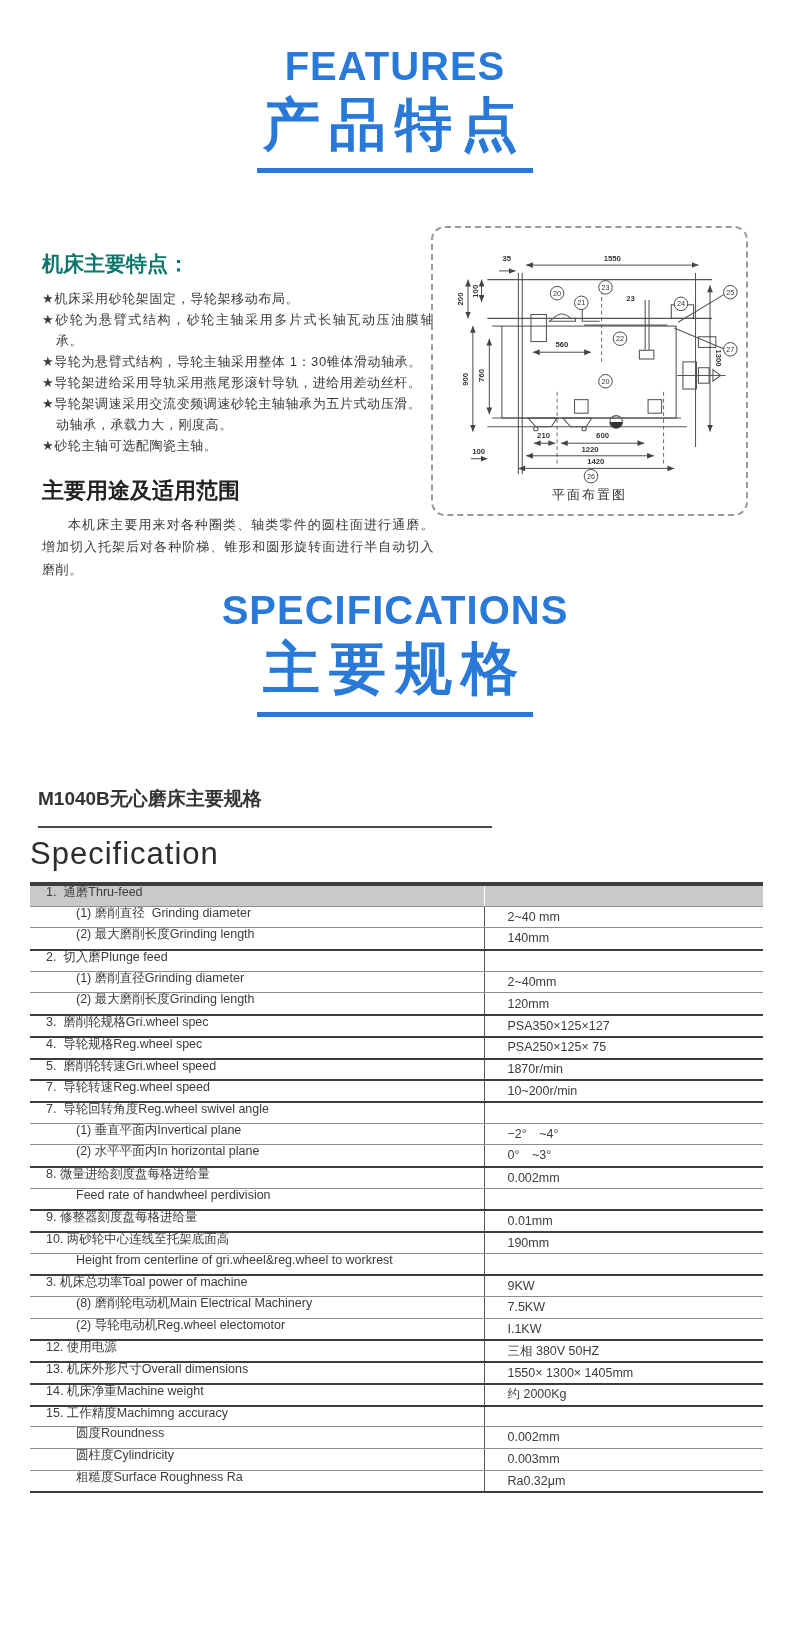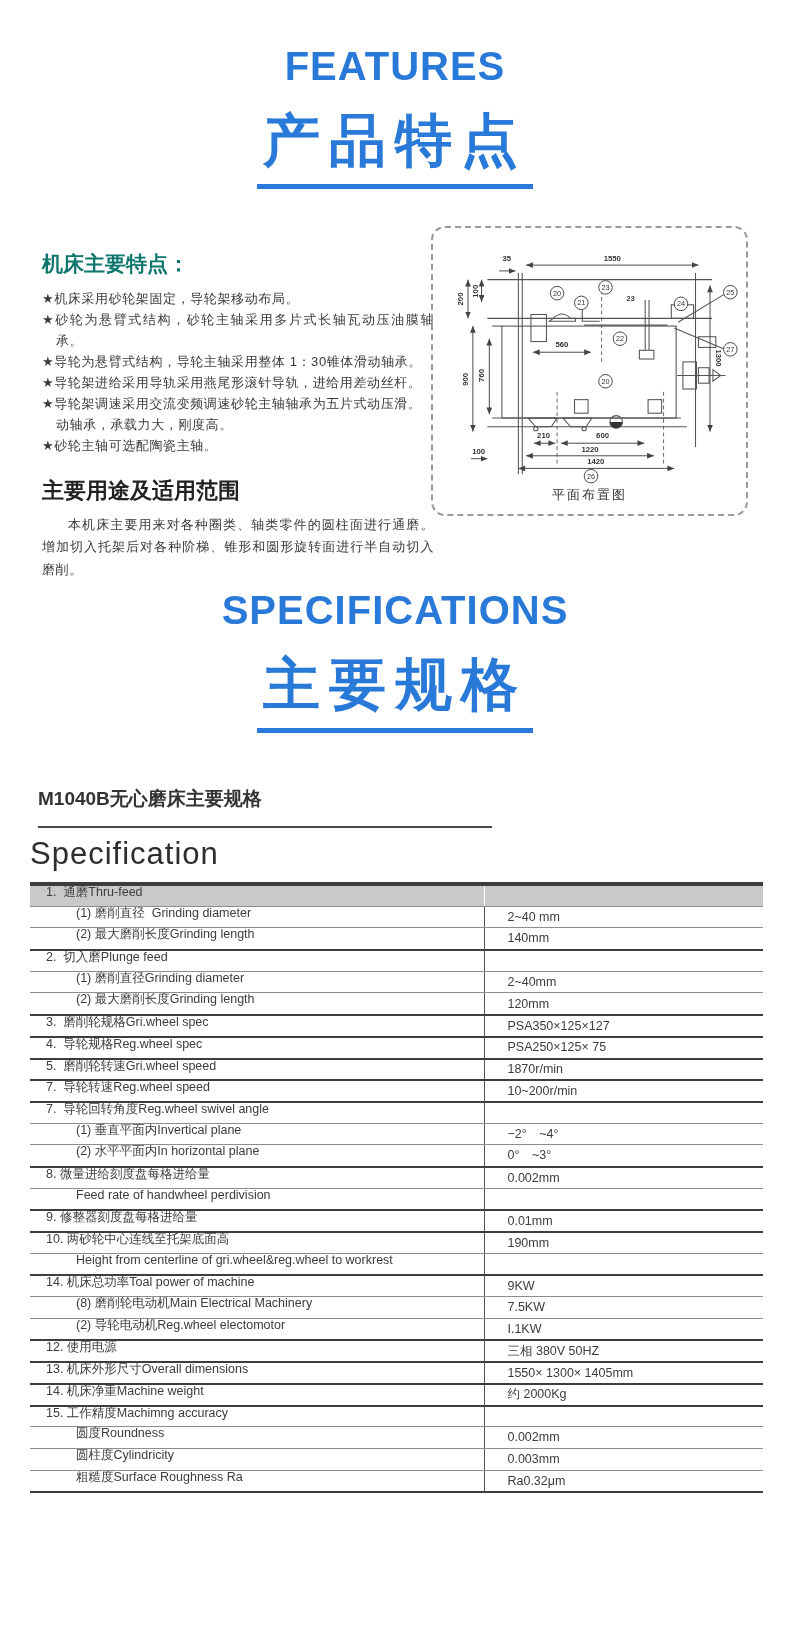--- a/index.html
+++ b/index.html
@@ -4,21 +4,21 @@
 <style>
   html,body{margin:0;padding:0;}
   body{
     width:790px;height:1630px;position:relative;background:#ffffff;
     font-family:"Liberation Sans","DejaVu Sans",sans-serif;color:#3a3a3a;
     overflow:hidden;
   }
   
   .sec-header{position:absolute;left:0;width:100%;text-align:center;}
   .sec-header .en{font-size:40px;font-weight:bold;color:#2979d8;letter-spacing:1px;line-height:1.1;}
-  .sec-header .zh{font-size:57px;font-weight:bold;color:#2979d8;letter-spacing:9px;line-height:1.2;margin-top:18px;}
+  .sec-header .zh{font-size:57px;font-weight:bold;color:#2979d8;letter-spacing:9px;line-height:1.2;margin-top:2px;}
   .sec-header .rule{width:276px;height:5px;background:#2979d8;margin:10px auto 0 auto;}
   
   .left-col{position:absolute;left:42px;top:250px;width:392px;}
   .feat-title{font-size:21px;font-weight:bold;color:#0f766e;margin:0 0 10px 0;}
   .bullet{font-size:13px;line-height:1.62;letter-spacing:.6px;color:#3a3a3a;
           text-align:justify;white-space:pre-wrap;padding-left:14px;text-indent:-14px;}
   .usage-title{font-size:22px;font-weight:bold;color:#222;margin:20px 0 8px 0;}
   .usage-body{font-size:13px;line-height:1.7;letter-spacing:.6px;color:#3a3a3a;
               text-align:justify;text-indent:2em;margin:0;}
   
@@ -263,21 +263,21 @@
       </div>
       <div class="trow sep">
         <div class="cell lab i0">10. 两砂轮中心连线至托架底面高</div>
         <div class="cell val">190mm</div>
       </div>
       <div class="trow">
         <div class="cell lab i1">Height from centerline of gri.wheel&amp;reg.wheel to workrest</div>
         <div class="cell val"></div>
       </div>
       <div class="trow sep">
-        <div class="cell lab i0">14. 机床总功率Toal power of machine</div>
+        <div class="cell lab i0">3. 机床总功率Toal power of machine</div>
         <div class="cell val">9KW</div>
       </div>
       <div class="trow">
         <div class="cell lab i1">(8) 磨削轮电动机Main Electrical Machinery</div>
         <div class="cell val">7.5KW</div>
       </div>
       <div class="trow">
         <div class="cell lab i1">(2) 导轮电动机Reg.wheel electomotor</div>
         <div class="cell val">I.1KW</div>
       </div>

